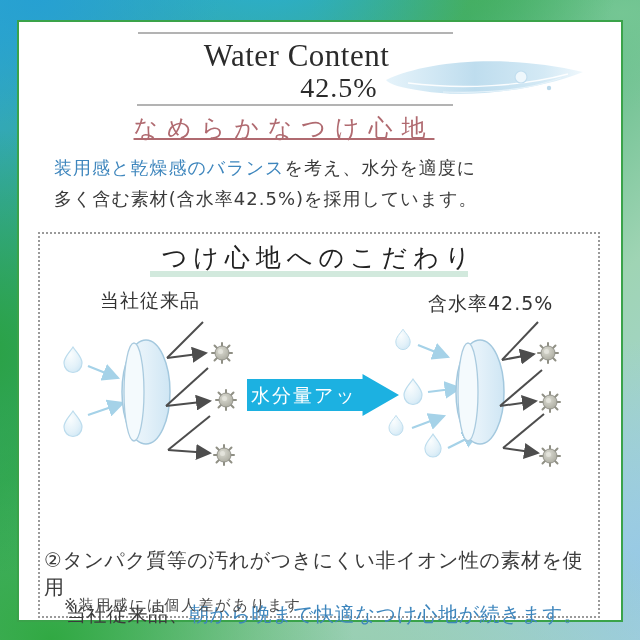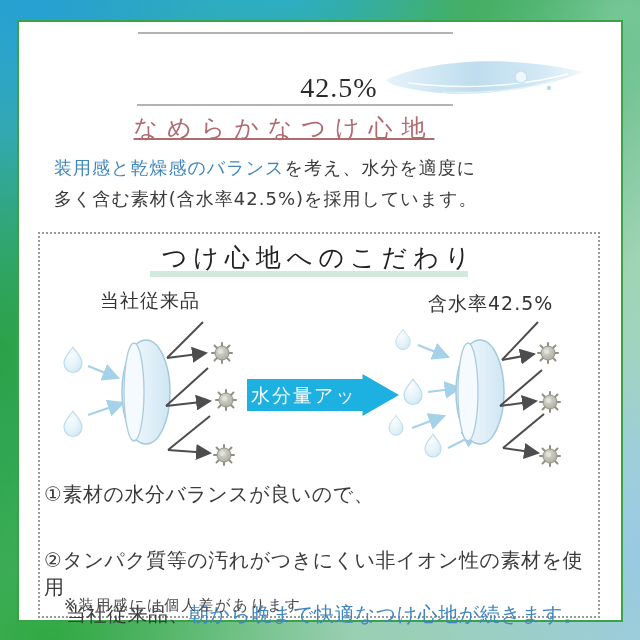--- a/index.html
+++ b/index.html
@@ -80,20 +80,21 @@
     font-size:15px;color:#4a4a4a;letter-spacing:2px;
   }
 </style>
 </head>
 <body>
 
 <div class="stage">
   <div class="panel"></div>
 
   <div class="hline" style="left:138px;top:32px;width:315px;"></div>
+  <div class="wc-title">Water Content</div>
   <div class="wc-value">42.5%</div>
   <div class="hline" style="left:137px;top:104px;width:316px;"></div>
 
   <svg class="swoosh-svg" width="205" height="55" viewBox="0 0 205 55">
     <defs>
       <linearGradient id="swg" x1="0" y1="0" x2="1" y2="0">
         <stop offset="0" stop-color="#e3f2fa"></stop>
         <stop offset="0.45" stop-color="#b7d9ec"></stop>
         <stop offset="0.8" stop-color="#cfe7f4"></stop>
         <stop offset="1" stop-color="#eef7fc"></stop>
@@ -193,21 +194,20 @@
       <line x1="463" y1="128" x2="498" y2="133" stroke="#4d4d4d" stroke-width="2" marker-end="url(#mDark)"></line>
       <use href="#particle" transform="translate(508,33)"></use>
       <use href="#particle" transform="translate(510,82)"></use>
       <use href="#particle" transform="translate(510,136)"></use>
     </g>
   </svg>
 
   <div class="water-up-arrow">水分量アップ</div>
 
   <div class="point point-1">
-    <div>①素材の水分バランスが良いので、</div>
   </div>
 
   <div class="point point-2">
     <div>②タンパク質等の汚れがつきにくい非イオン性の素材を使用</div>
     <div class="indent"><span>当社従来品、</span><span class="blue">朝から晩まで快適なつけ心地が続きます。</span></div>
   </div>
 
   <div class="note">※装用感には個人差があります</div>
 </div>
 

